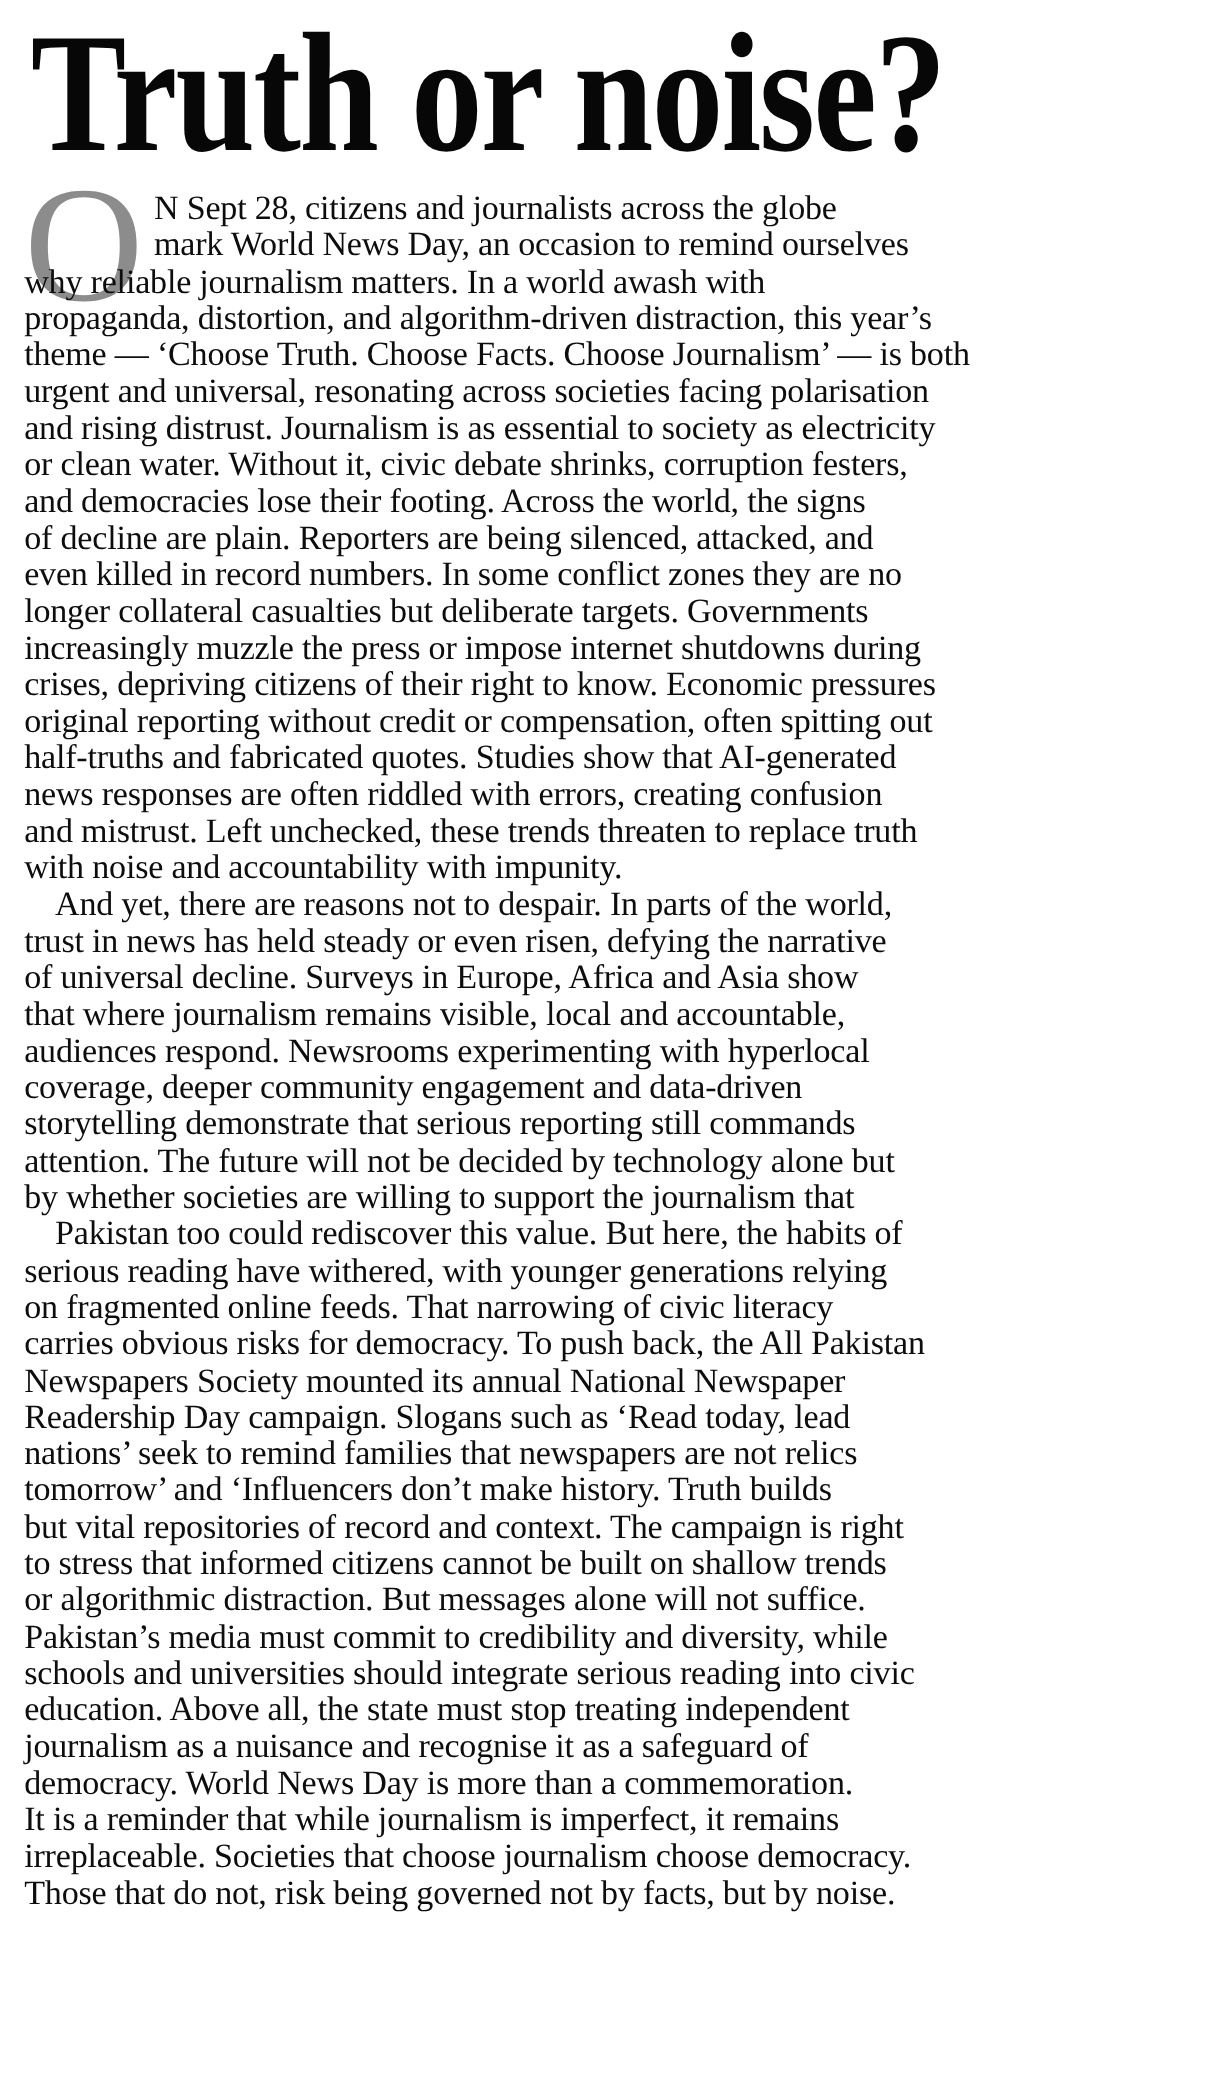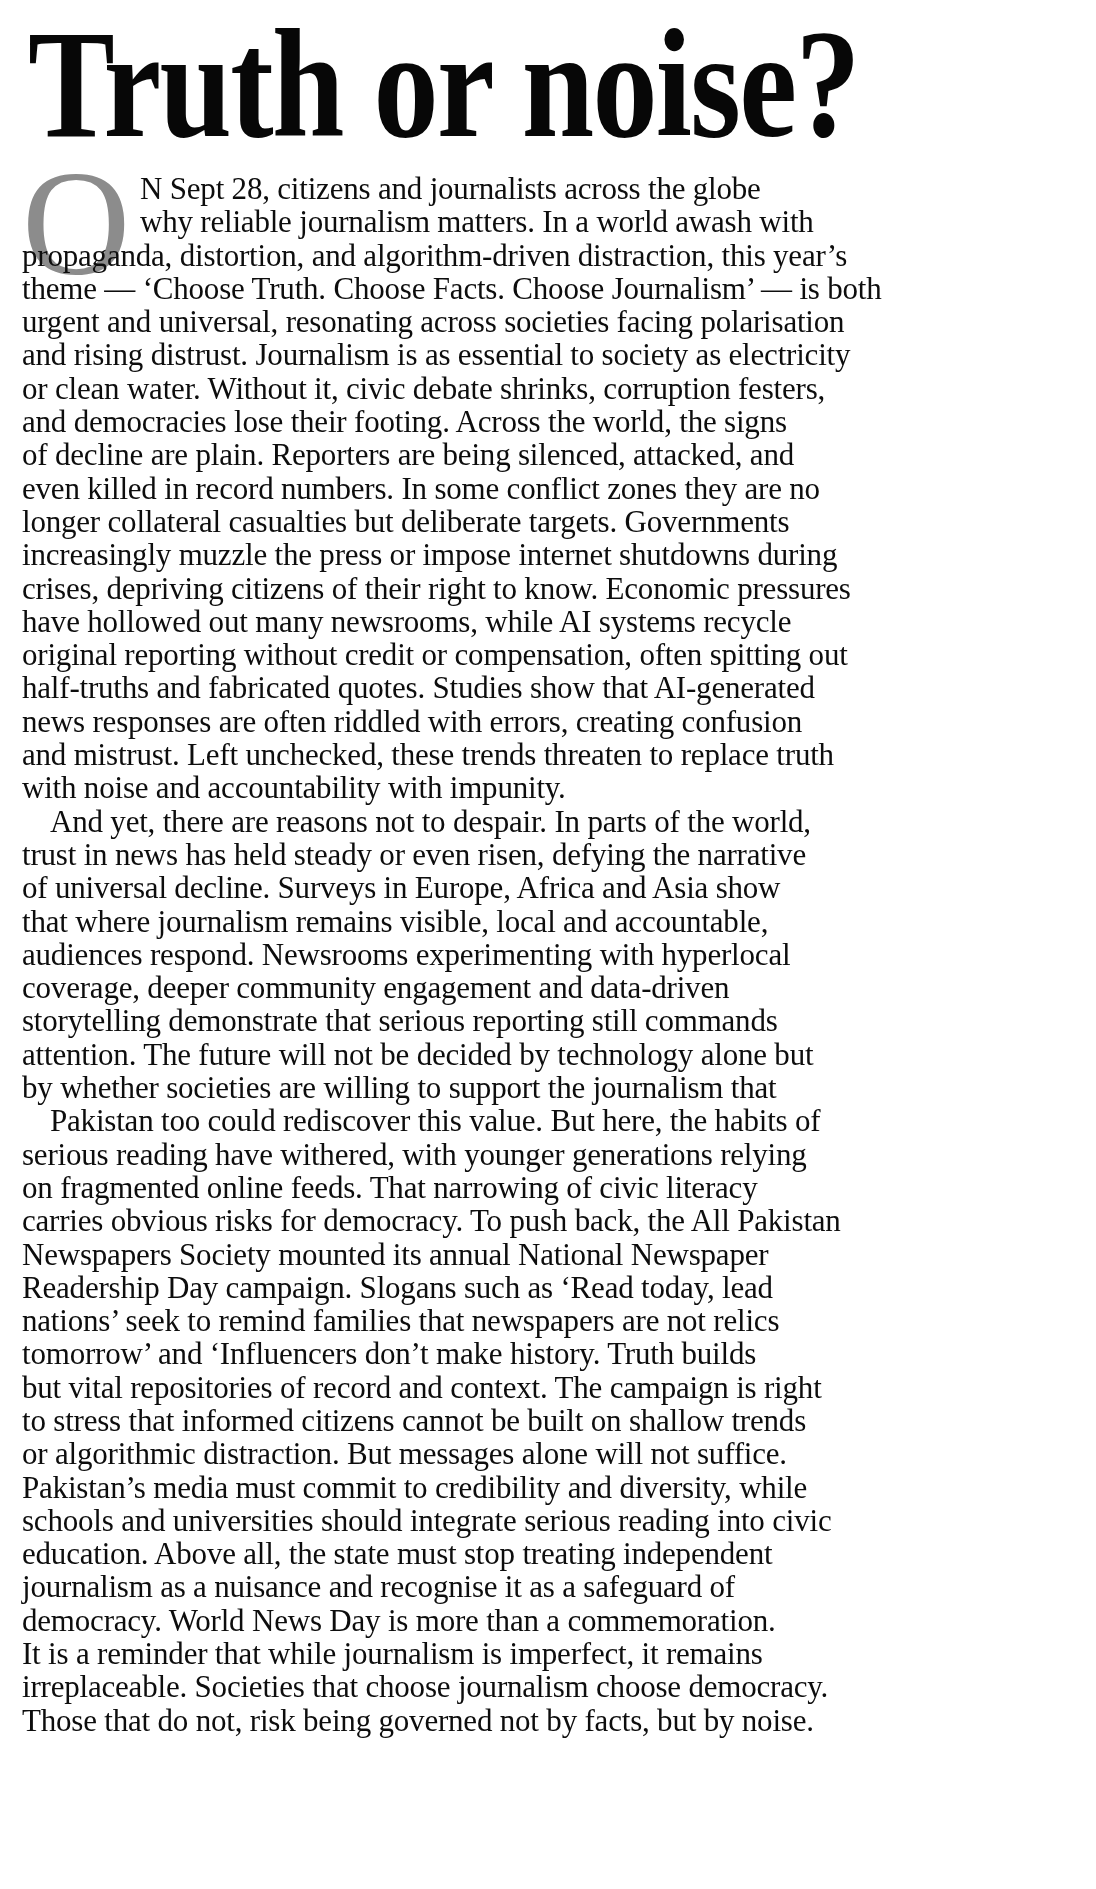--- a/index.html
+++ b/index.html
@@ -58,33 +58,33 @@
 </head>
 <body>
 
 <div class="page">
   <h1 class="headline">Truth or noise?</h1>
 
   <div class="article-body">
     <span class="drop-cap">O</span>
 
   <div class="line">N Sept 28, citizens and journalists across the globe</div>
+      <div class="line">mark World News Day, an occasion to remind ourselves</div>
       <div class="line">why reliable journalism matters. In a world awash with</div>
       <div class="line">propaganda, distortion, and algorithm-driven distraction, this year’s</div>
       <div class="line">theme — ‘Choose Truth. Choose Facts. Choose Journalism’ — is both</div>
       <div class="line">urgent and universal, resonating across societies facing polarisation</div>
       <div class="line">and rising distrust. Journalism is as essential to society as electricity</div>
       <div class="line">or clean water. Without it, civic debate shrinks, corruption festers,</div>
       <div class="line">and democracies lose their footing. Across the world, the signs</div>
       <div class="line">of decline are plain. Reporters are being silenced, attacked, and</div>
       <div class="line">even killed in record numbers. In some conflict zones they are no</div>
       <div class="line">longer collateral casualties but deliberate targets. Governments</div>
       <div class="line">increasingly muzzle the press or impose internet shutdowns during</div>
       <div class="line">crises, depriving citizens of their right to know. Economic pressures</div>
-      <div class="line">have hollowed out many newsrooms, while AI systems recycle</div>
       <div class="line">original reporting without credit or compensation, often spitting out</div>
       <div class="line">half-truths and fabricated quotes. Studies show that AI-generated</div>
       <div class="line">news responses are often riddled with errors, creating confusion</div>
       <div class="line">and mistrust. Left unchecked, these trends threaten to replace truth</div>
       <div class="line">with noise and accountability with impunity.</div>
       <div class="line indent">And yet, there are reasons not to despair. In parts of the world,</div>
       <div class="line">trust in news has held steady or even risen, defying the narrative</div>
       <div class="line">of universal decline. Surveys in Europe, Africa and Asia show</div>
       <div class="line">that where journalism remains visible, local and accountable,</div>
       <div class="line">audiences respond. Newsrooms experimenting with hyperlocal</div>

